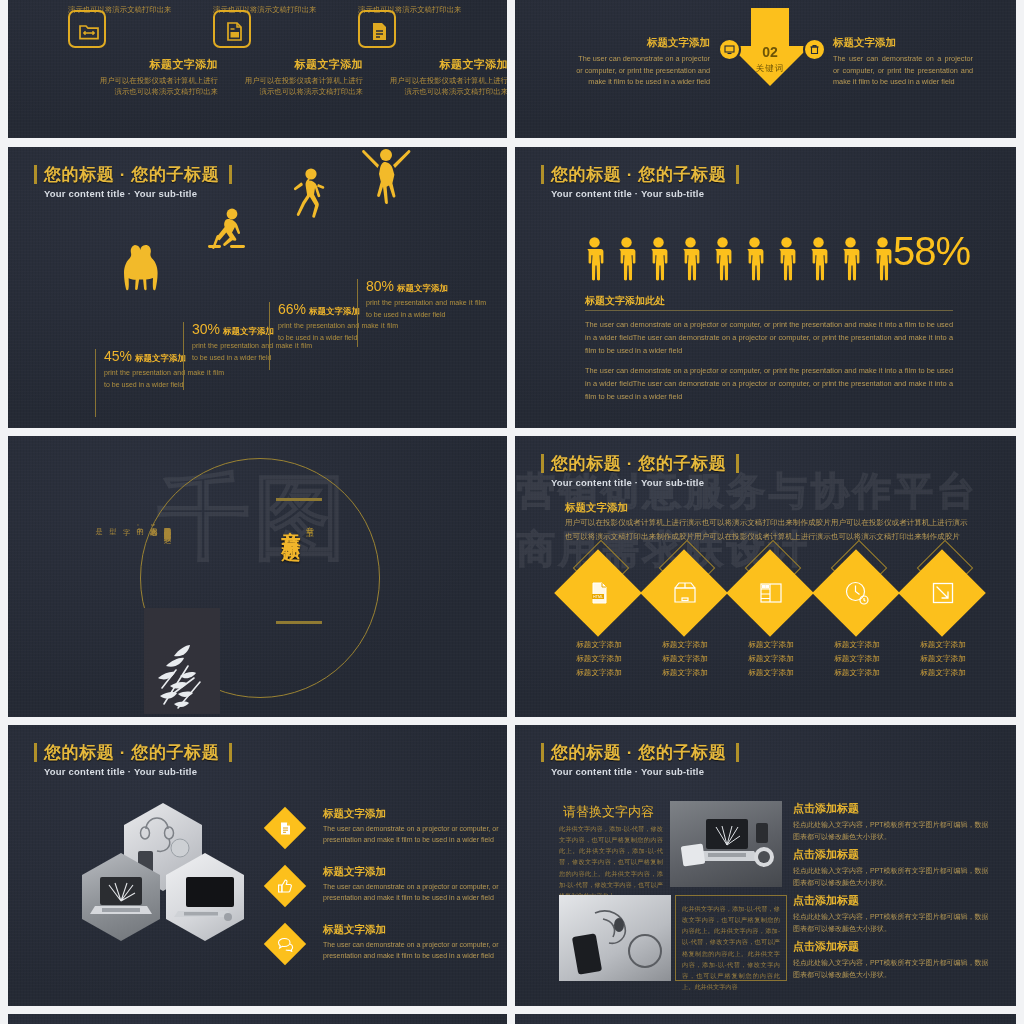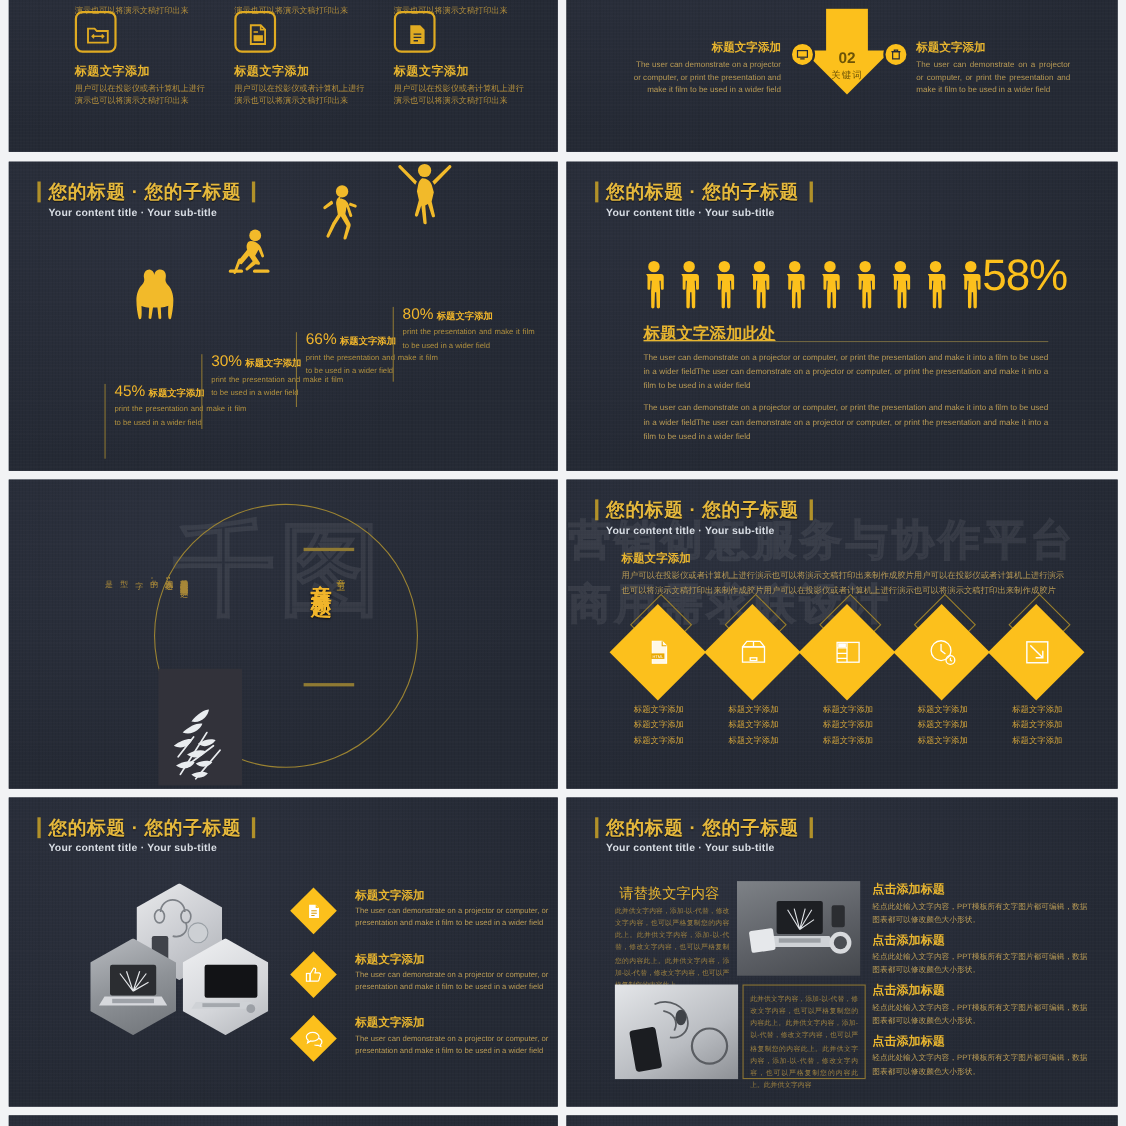--- a/index.html
+++ b/index.html
@@ -47,21 +47,21 @@
     color: #e5b83c; white-space: nowrap;
     text-shadow: 0 1px 1px rgba(0,0,0,.6);
   }
   .t-en {
     font-size: 9.5px; color: #d8dde4; letter-spacing: .2px;
     margin-top: 2px; margin-left: 10px; white-space: nowrap; font-weight: bold;
   }
 
   
   .icotrio { position: absolute; left: 0; top: 0; width: 100%; height: 100%; }
-  .ico-col { position: absolute; top: 122px; width: 150px; }
+  .ico-col { position: absolute; top: 122px; width: 150px; text-align: right; }
   .ico-box {
     width: 38px; height: 38px; border: 2.2px solid #e0ab22;
     border-radius: 7px; position: relative;
   }
   .ico-h1 { font-size: 11px; font-weight: bold; color: #e8b52f; margin-top: 9px; letter-spacing: .4px; }
   .ico-p { font-size: 7.4px; line-height: 1.55; color: #b48f3c; margin-top: 3px; }
   .ico-ptop { position: absolute; top: -6px; font-size: 7.4px; color: #b48f3c; line-height:1.5;}
 
   
   .arrow-wrap { position: absolute; left: 0; top: 0; width: 100%; height: 100%; }
@@ -100,21 +100,21 @@
   .evo-fig { position: absolute; color: #f2ba2a; }
   .evo-block { position: absolute; width: 120px; }
   .evo-block .bl { position: absolute; left: -9px; top: 2px; width: 1px; height: 68px; background: #8a7433; }
   .evo-pct { font-size: 14px; color: #f0b52b; }
   .evo-lab { font-size: 8.5px; font-weight: bold; color: #f0b52b; margin-left: 3px; }
   .evo-p { font-size: 7px; line-height: 1.65; color: #b0903f; margin-top: 2px; text-align: justify; }
 
   
   .ppl-row { position: absolute; left: 68px; top: 90px; display: flex; gap: 9px; align-items: flex-end; }
   .ppl-pct { position: absolute; left: 378px; top: 82px; font-size: 40px; color: #fcc01c; font-weight: 400; letter-spacing: -1px; }
-  .ppl-h { position: absolute; left: 70px; top: 147px; font-size: 15px; font-weight: bold; color: #e8b52f; text-decoration: underline; }
+  .ppl-h { position: absolute; left: 70px; top: 147px; font-size: 10px; font-weight: bold; color: #e8b52f; }
   .ppl-rule { position: absolute; left: 70px; top: 163px; width: 368px; height: 1px; background: #6e6440; }
   .ppl-p { position: absolute; left: 70px; width: 368px; font-size: 7.4px; line-height: 1.75; color: #b89a55; text-align: justify; }
 
   
   .circ {
     position: absolute; left: 132px; top: 22px; width: 240px; height: 240px;
     border: 1.3px solid #9b8332; border-radius: 50%;
   }
   .wmk {
     position: absolute; font-weight: bold; color: transparent;

